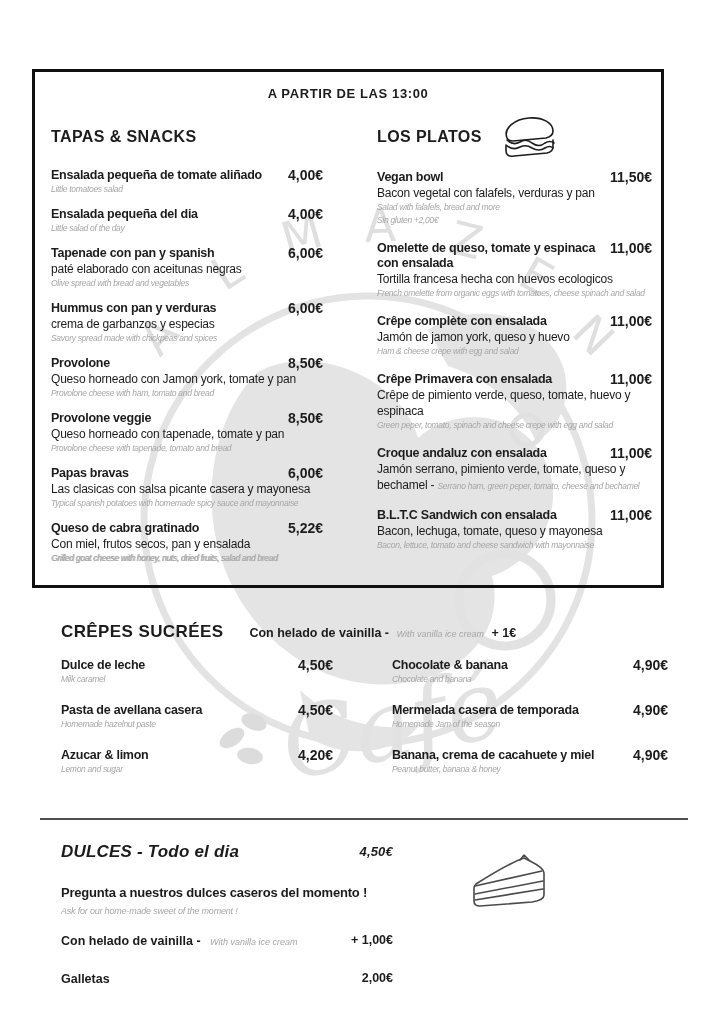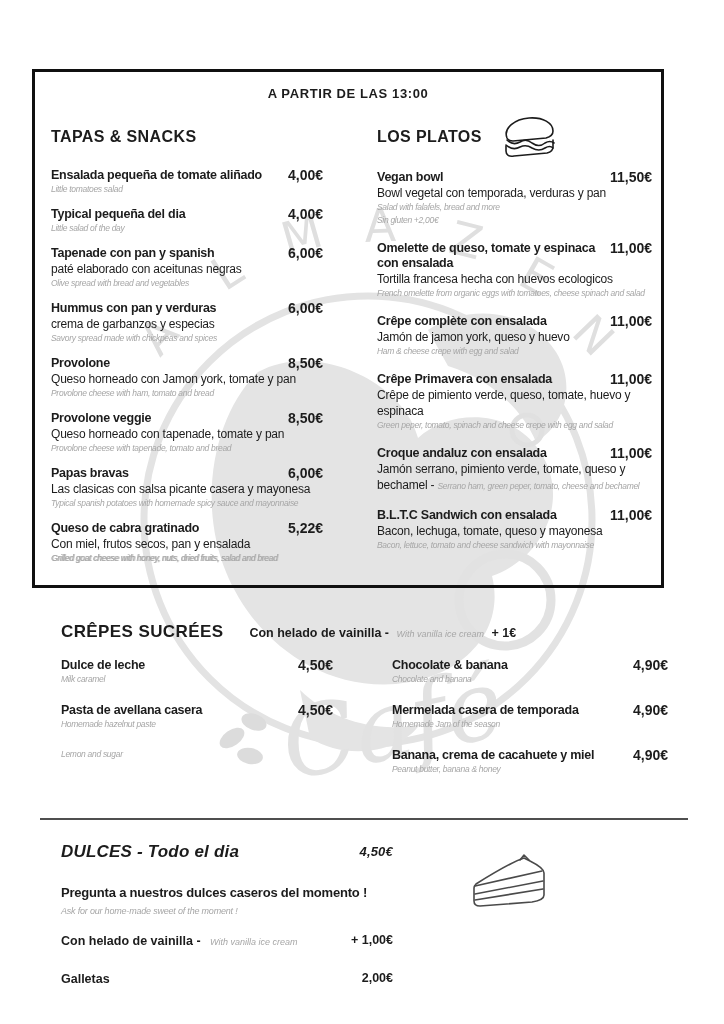--- a/index.html
+++ b/index.html
@@ -100,21 +100,21 @@
       <div class="item">
         <div class="head">
             <span class="name">Ensalada pequeña de tomate aliñado</span>
             <span class="price">4,00€</span>
           </div>
         <div class="sub">Little tomatoes salad</div>
       </div>
 
       <div class="item">
         <div class="head">
-            <span class="name">Typical pequeña del dia</span>
+            <span class="name">Ensalada pequeña del dia</span>
             <span class="price">4,00€</span>
           </div>
         <div class="sub">Little salad of the day</div>
       </div>
 
       <div class="item">
         <div class="head">
             <span class="name">Tapenade con pan y spanish</span>
             <span class="price">6,00€</span>
           </div>
@@ -179,21 +179,21 @@
             <path fill="none" d="M11 32 L11 37 C11 41 14 43 19 42 L52 39 C56 38 58 36 58 33 L58 26"></path>
           </g>
         </svg>
       </div>
 
       <div class="item">
         <div class="head">
             <span class="name">Vegan bowl</span>
             <span class="price">11,50€</span>
           </div>
-        <div class="desc">Bowl vegetal con temporada, verduras y pan</div>
+        <div class="desc">Bacon vegetal con falafels, verduras y pan</div>
         <div class="sub">Salad with falafels, bread and more</div>
         <div class="sub">Sin gluten  +2,00€</div>
       </div>
 
       <div class="item wrap">
         <div class="head">
             <span class="name">Omelette de queso, tomate y espinaca con ensalada</span>
             <span class="price">11,00€</span>
           </div>
         <div class="desc">Tortilla francesa hecha con huevos ecologicos</div>
@@ -256,20 +256,24 @@
           <div class="sub">Milk caramel</div>
         </div>
         <div class="item">
           <div class="head">
               <span class="name">Pasta de avellana casera</span>
               <span class="price">4,50€</span>
             </div>
           <div class="sub">Homemade hazelnut paste</div>
         </div>
         <div class="item">
+          <div class="head">
+              <span class="name">Azucar &amp; limon</span>
+              <span class="price">4,20€</span>
+            </div>
           <div class="sub">Lemon and sugar</div>
         </div>
       </div>
       <div class="crepes-col-r">
         <div class="item">
           <div class="head">
               <span class="name">Chocolate &amp; banana</span>
               <span class="price">4,90€</span>
             </div>
           <div class="sub">Chocolate and banana</div>

